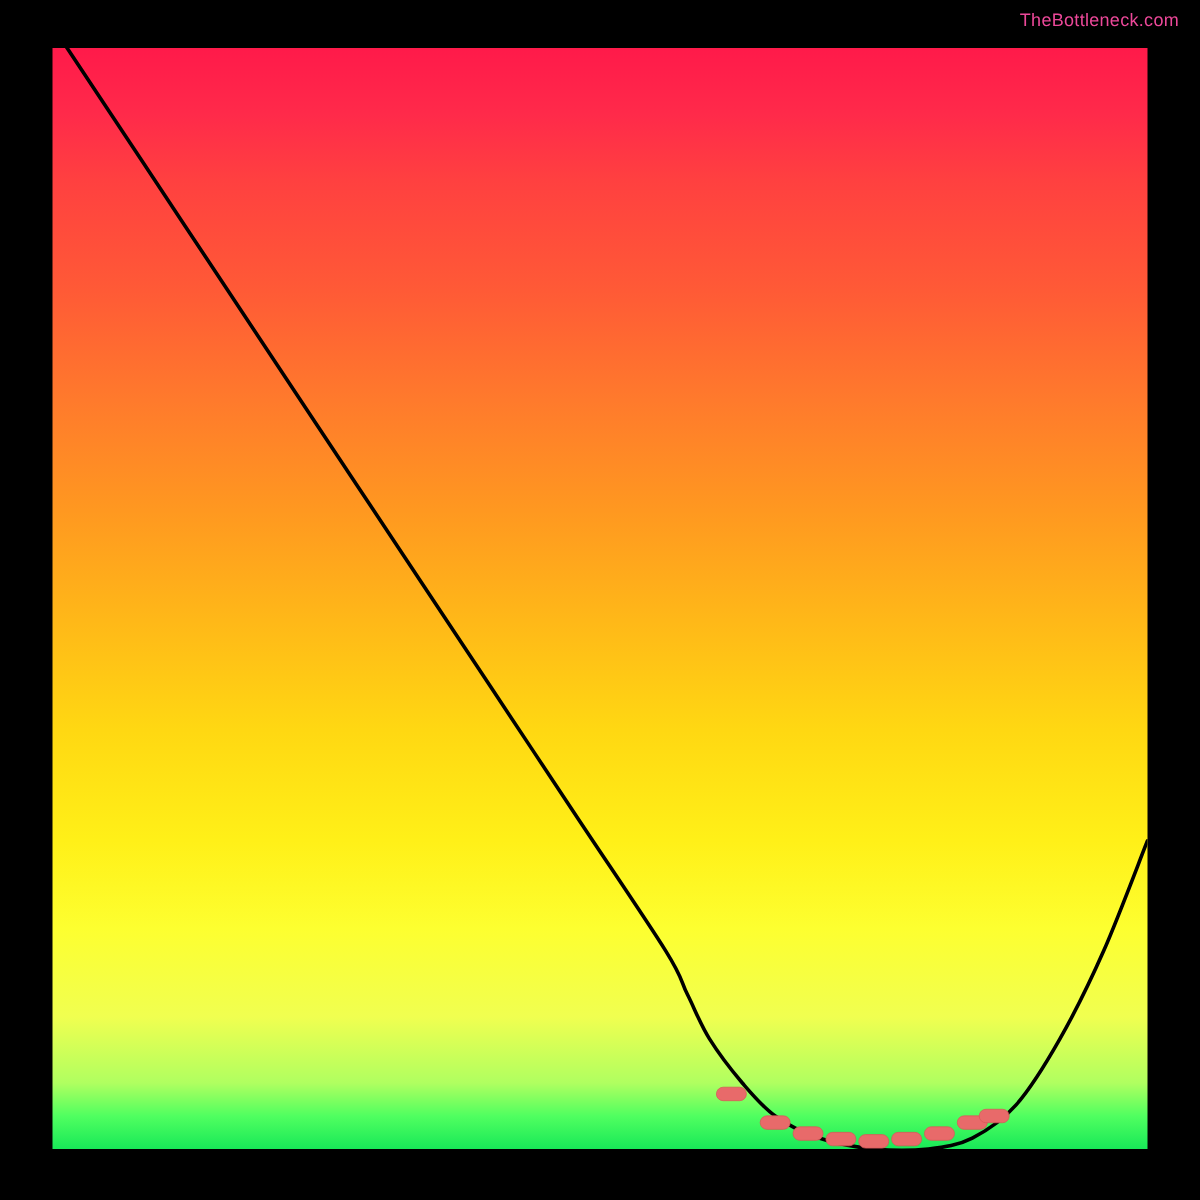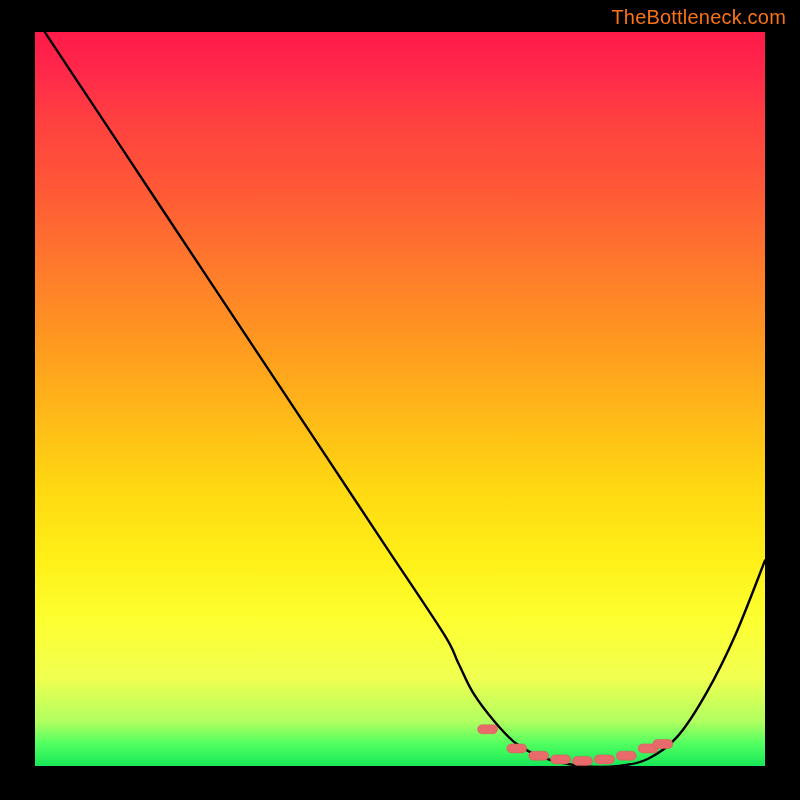--- a/index.html
+++ b/index.html
@@ -8,22 +8,22 @@
     height: 800px;
     background: #000;
     position: relative;
     font-family: Arial, sans-serif;
     overflow: hidden;
   }
   .watermark {
     position: absolute;
     top: 6px;
     right: 14px;
-    color: #f97316;
-    font-size: 20px;
+    color: #ec4899;
+    font-size: 12px;
     font-weight: 500;
     z-index: 10;
     letter-spacing: 0.2px;
   }
   .plot-container {
     position: absolute;
     left: 35px;
     top: 32px;
     width: 730px;
     height: 734px;

